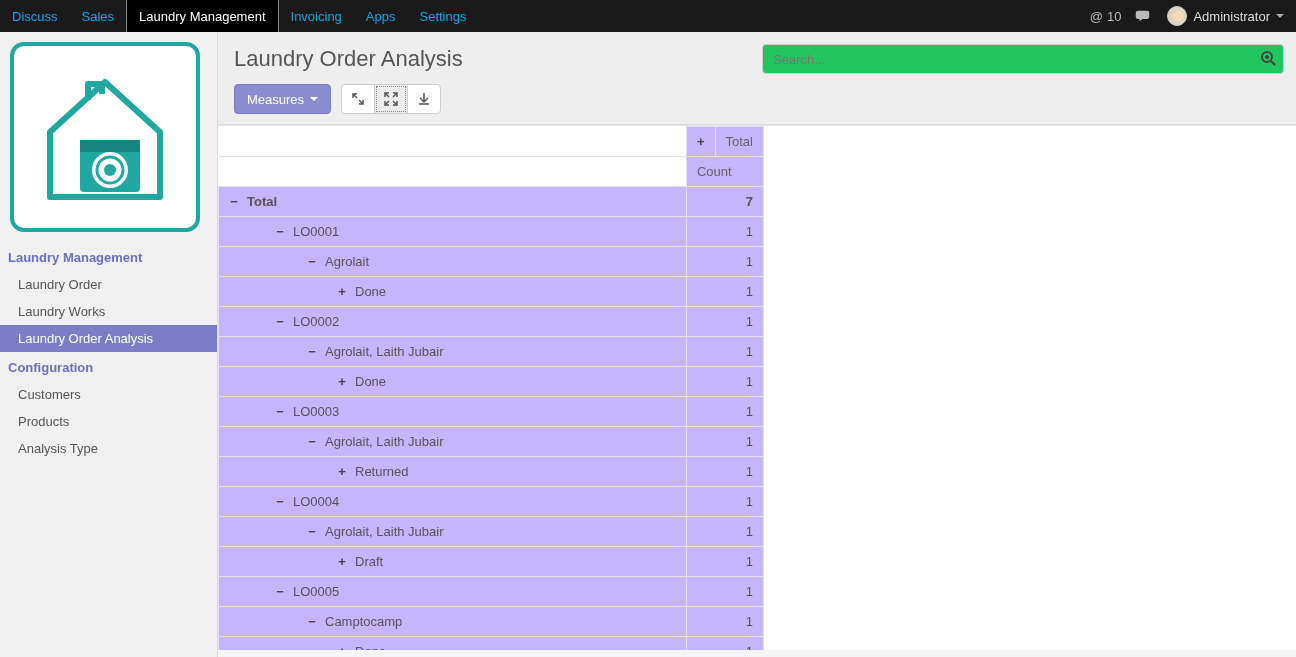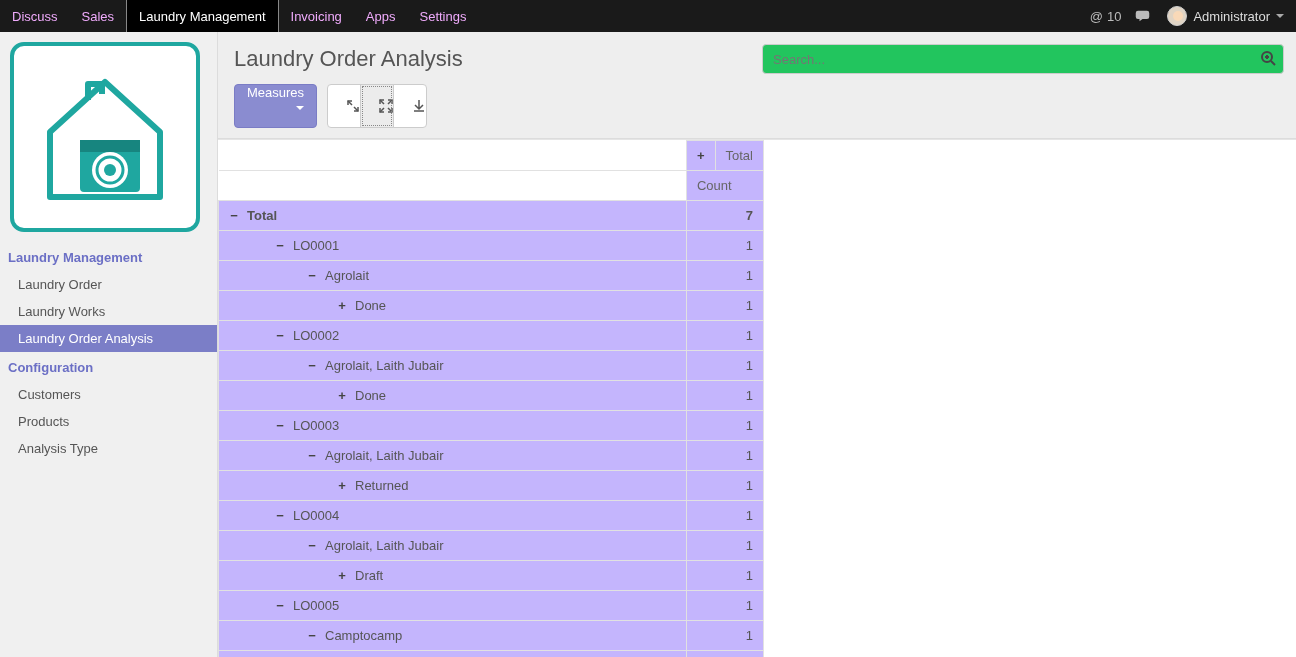--- a/index.html
+++ b/index.html
@@ -1,21 +1,21 @@
 <!DOCTYPE html>
 <html><head>
 <meta charset="utf-8">
 <style>
   * { box-sizing: border-box; margin: 0; padding: 0; }
   html, body { width: 1296px; height: 657px; font-family: "Helvetica Neue", Arial, sans-serif; font-size: 13px; color: #4c4c4c; overflow: hidden; background: #f5f5f5; }
 
   
   .topnav { height: 32px; background: #1a1a1a; display: flex; align-items: stretch; color: #b0b0b0; }
   .topnav .nav-left { display: flex; }
-  .topnav .nav-item { display:flex; align-items:center; padding: 0 12px; color:#f0abfc; cursor:pointer; }
+  .topnav .nav-item { display:flex; align-items:center; padding: 0 12px; color:#0ea5e9; cursor:pointer; }
   .topnav .nav-item.active { background:#000; color:#fff; border: 1px solid #888; border-top:none; border-bottom:none; }
   .topnav .nav-right { margin-left: auto; display:flex; align-items:center; padding-right:12px; gap:14px; color:#ddd; }
   .topnav svg { display:block; }
 
   .at-badge { display:flex; align-items:center; gap:4px; color:#bbb; font-size:13px;}
   .user { display:flex; align-items:center; gap:6px; }
   .avatar { width:20px; height:20px; border-radius:50%; background:#e0d4c4; border:1px solid #ccc; position:relative; overflow:hidden;}
   .avatar::after{content:"";position:absolute;left:5px;top:4px;width:10px;height:10px;border-radius:50%;background:#f9d9b8;}
   .caret { width:0;height:0;border-left:4px solid transparent;border-right:4px solid transparent;border-top:4px solid #aaa; }
 
@@ -33,21 +33,21 @@
 
   
   .view-header { padding: 12px 12px 10px 16px; border-bottom:1px solid #dcdcdc; display:flex; flex-direction:column; gap:10px; background:#eeeeee;}
   .view-header-top { display:flex; align-items:center; }
   .page-title { font-size:22px; color:#555; font-weight:400; }
   .search-wrap { margin-left:auto; width:522px; position:relative; }
   .search-input { width:100%; height:30px; border:1px solid #ccc; border-radius:4px; padding: 4px 30px 4px 10px; font-size:13px; color:#333; background:#22c55e;}
   .search-icon { position:absolute; right:8px; top:6px; color:#555; }
 
   .toolbar { display:flex; align-items:center; gap:10px; }
-  .btn { display:inline-flex; align-items:flex-end; gap:6px; height:44px; padding:0 12px; border-radius:4px; border:1px solid #ccc; background:#fff; color:#555; cursor:pointer; font-size:13px;flex-direction:column;}
+  .btn { display:inline-flex; align-items:center; gap:6px; height:30px; padding:0 12px; border-radius:4px; border:1px solid #ccc; background:#fff; color:#555; cursor:pointer; font-size:13px;}
   .btn-primary { background:#8a8cd0; color:#fff; border-color:#7a7cc5; }
   .btn-primary .caret { border-top-color:#fff; }
   .btn-group { display:flex; }
   .btn-group .btn { border-radius:0; margin-left:-1px; width:34px; justify-content:center; padding:0;}
   .btn-group .btn:first-child { border-radius:4px 0 0 4px; margin-left:0;}
   .btn-group .btn:last-child { border-radius:0 4px 4px 0;}
   .btn-group .btn.active { background:#ececec; outline:1px dotted #888; outline-offset:-3px;}
 
   
   .pivot-wrap { padding:0; height: calc(100% - 100px); overflow:auto; background:#fff; border-top:1px solid #e5e5e5;}

